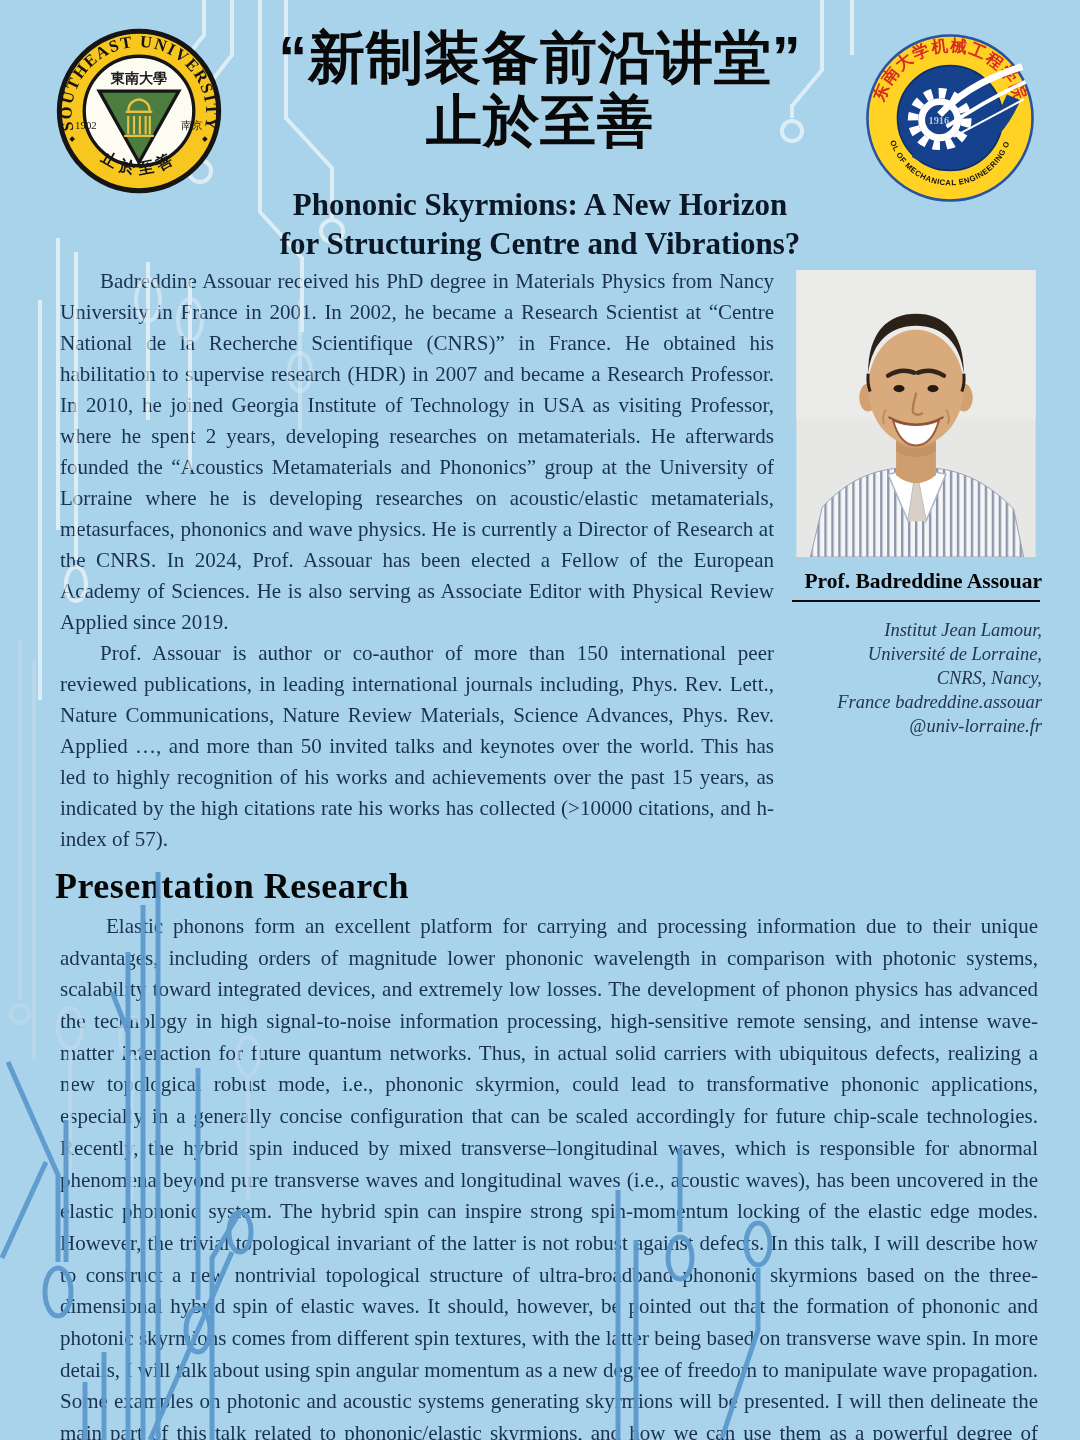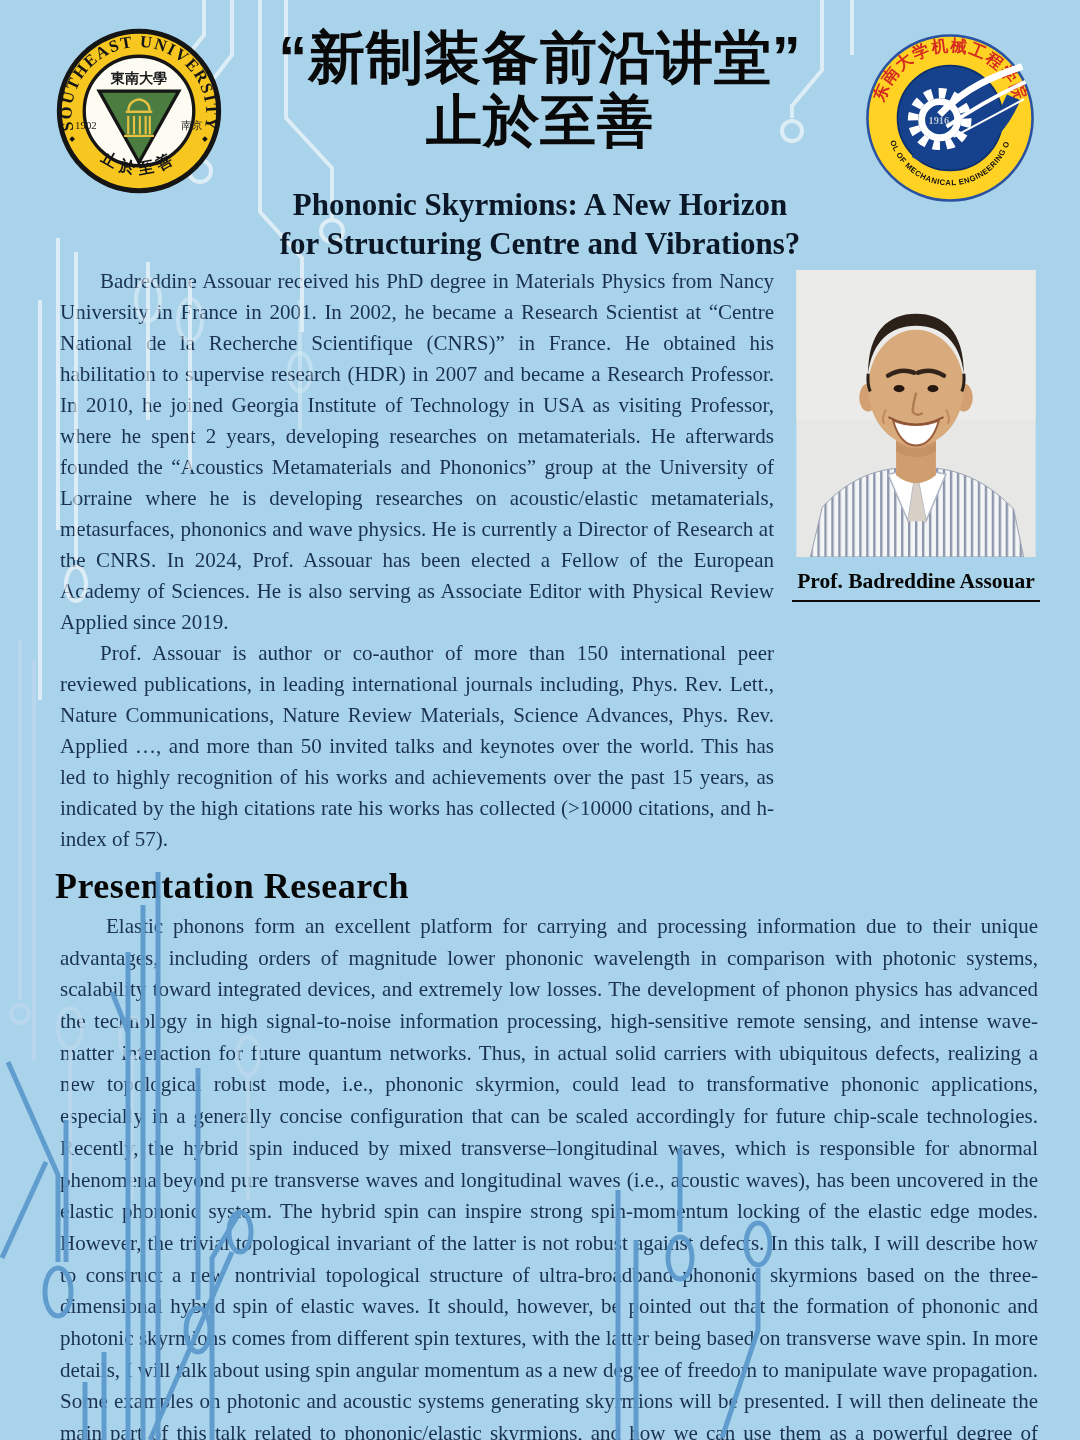--- a/index.html
+++ b/index.html
@@ -29,21 +29,21 @@
   
   .section-heading{
     margin:10px 0 2px 55px; font-size:36px; font-weight:700; color:#070707;
     letter-spacing:0.5px;
   }
 
   
   .bio-row{ display:flex; padding:2px 38px 0 60px; }
   .bio-text{ flex:1; font-size:21px; line-height:31px; text-align:justify; color:#1a3150; }
   .bio-text p{ text-indent:40px; }
-  .bio-side{ width:252px; margin-left:16px; flex:none; text-align:center; }
+  .bio-side{ width:252px; margin-left:16px; flex:none; text-align:right; }
   .portrait{ width:240px; height:287px; display:block; margin:4px auto 0 auto; }
   .speaker-name{ margin-top:12px; font-size:21.5px; font-weight:700; color:#050505; white-space:nowrap; }
   .name-rule{ border:none; border-top:2.5px solid #0a0a0a; margin:6px 2px 16px 2px; }
   .affiliation{ font-style:italic; font-size:18.5px; line-height:24px; color:#22374e; }
 
   
   .abstract-text{
     padding:2px 42px 0 60px; font-size:21px; line-height:31.7px;
     text-align:justify; text-indent:46px; color:#1a3150;
   }
@@ -221,19 +221,26 @@
 
         <path d="M120,124 q-4,14 -3,19 q4,4 9,1" stroke="#b07c52" stroke-width="2.4" fill="none" stroke-linecap="round"></path>
 
         <path d="M97,151 Q120,160 143,151 Q136,176 120,176 Q104,176 97,151 Z" fill="#ffffff" stroke="#9c5f3e" stroke-width="2"></path>
         <path d="M93,148 q27,14 54,0" stroke="#8c5335" stroke-width="2" fill="none" stroke-linecap="round"></path>
         <path d="M90,140 q-5,8 -2,14 M150,140 q5,8 2,14" stroke="#c08c5f" stroke-width="2" fill="none"></path>
       </svg>
 
       <div class="speaker-name">Prof. Badreddine Assouar</div>
       <hr class="name-rule">
+      <div class="affiliation">
+        <div>Institut Jean Lamour,</div>
+        <div>Université de Lorraine,</div>
+        <div>CNRS, Nancy,</div>
+        <div>France badreddine.assouar</div>
+        <div>@univ-lorraine.fr</div>
+      </div>
     </div>
   </div>
 
   <div class="section-heading">Presentation Research</div>
   <p class="abstract-text">Elastic phonons form an excellent platform for carrying and processing information due to their unique advantages, including orders of magnitude lower phononic wavelength in comparison with photonic systems, scalability toward integrated devices, and extremely low losses. The development of phonon physics has advanced the technology in high signal-to-noise information processing, high-sensitive remote sensing, and intense wave-matter interaction for future quantum networks. Thus, in actual solid carriers with ubiquitous defects, realizing a new topological robust mode, i.e., phononic skyrmion, could lead to transformative phononic applications, especially in a generally concise configuration that can be scaled accordingly for future chip-scale technologies. Recently, the hybrid spin induced by mixed transverse–longitudinal waves, which is responsible for abnormal phenomena beyond pure transverse waves and longitudinal waves (i.e., acoustic waves), has been uncovered in the elastic phononic system. The hybrid spin can inspire strong spin-momentum locking of the elastic edge modes. However, the trivial topological invariant of the latter is not robust against defects. In this talk, I will describe how to construct a new nontrivial topological structure of ultra-broadband phononic skyrmions based on the three-dimensional hybrid spin of elastic waves. It should, however, be pointed out that the formation of phononic and photonic skyrmions comes from different spin textures, with the latter being based on transverse wave spin. In more details, I will talk about using spin angular momentum as a new degree of freedom to manipulate wave propagation. Some examples on photonic and acoustic systems generating skyrmions will be presented. I will then delineate the main part of this talk related to phononic/elastic skyrmions, and how we can use them as a powerful degree of freedom to generate more functionalities for engineering applications.</p>
 
 </div>
 
 </body></html>

